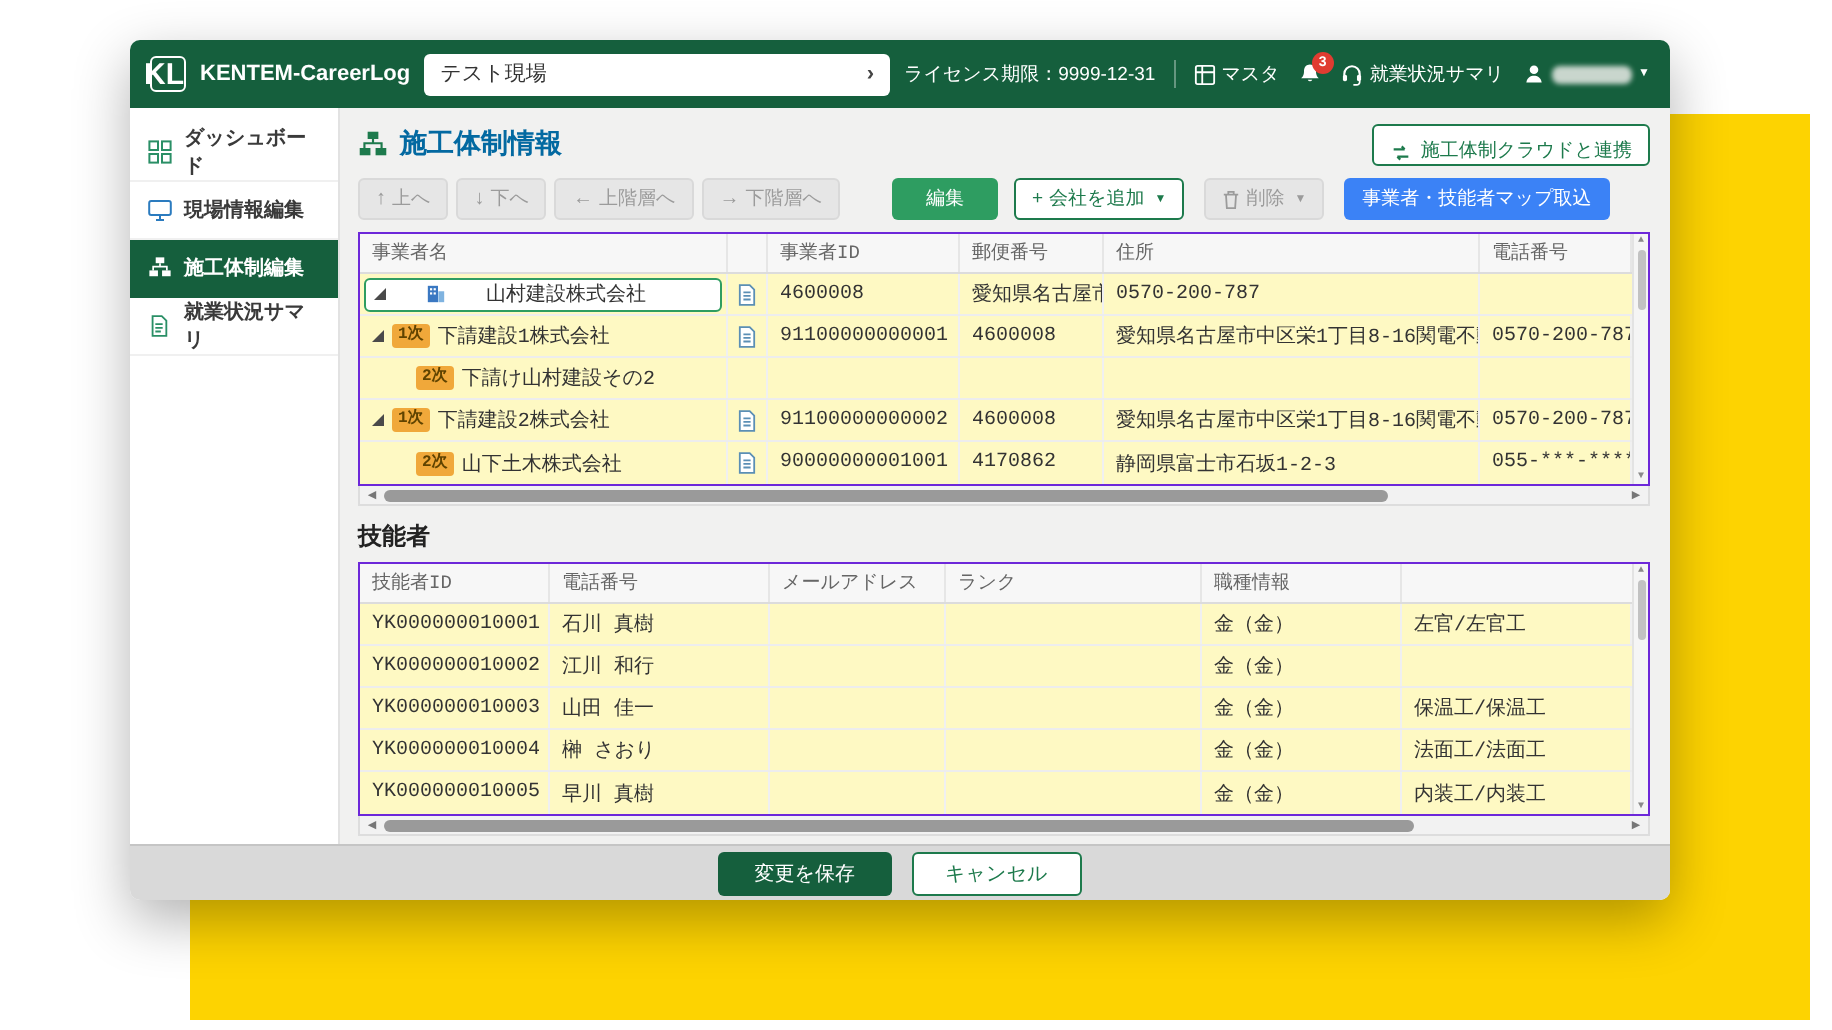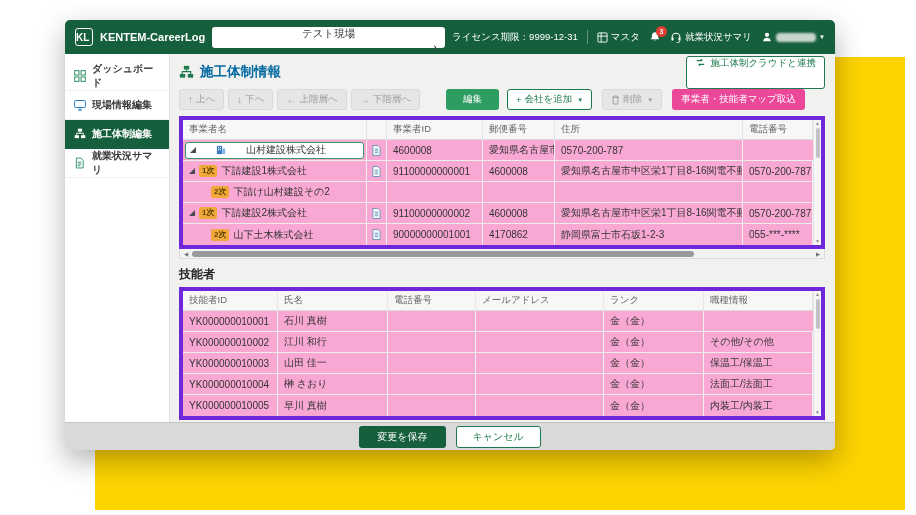--- a/index.html
+++ b/index.html
@@ -8,24 +8,24 @@
 
   .yellow-rect { position:absolute; left:95px; top:57px; width:810px; height:453px; background:#fdd301; }
 
   .window { position:absolute; left:65px; top:20px; width:770px; height:430px; background:#fff;
             border-radius:5px; box-shadow:0 10px 28px rgba(0,0,0,.30); overflow:hidden;
             display:flex; flex-direction:column; }
 
   
   .topbar { flex:0 0 34px; background:#155f3d; display:flex; align-items:center; padding:0 10px; gap:7px; }
   .logo-box { width:18px; height:18px; border:1.5px solid #fff; border-radius:3px; color:#fff;
-              font-weight:bold; font-size:10px; display:flex; align-items:center; justify-content:flex-start; flex:0 0 auto; }
+              font-weight:bold; font-size:15px; display:flex; align-items:center; justify-content:flex-end; flex:0 0 auto; }
   .brand { color:#fff; font-size:11px; font-weight:bold; white-space:nowrap; }
   .site-select { width:330px; height:21px; background:#fff; border-radius:3px; display:flex; align-items:center;
-                 padding:0 8px; font-size:10.5px; color:#333; cursor:pointer;flex-direction:column; }
+                 padding:0 8px; font-size:10.5px; color:#333; cursor:pointer; }
   .site-select .chev { margin-left:auto; color:#444; font-weight:bold; font-size:11px; }
   .topbar-right { margin-left:auto; display:flex; align-items:center; gap:9px; color:#fff; font-size:9.5px; white-space:nowrap; }
   .tb-item { display:flex; align-items:center; gap:3px; cursor:pointer; }
   .tb-sep { width:1px; height:14px; background:rgba(255,255,255,.35); }
   .bell-wrap { position:relative; }
   .bell-badge { position:absolute; top:-5px; right:-6px; min-width:11px; height:11px; border-radius:6px;
                 background:#e03c31; color:#fff; font-size:7px; font-weight:bold; display:flex;
                 align-items:center; justify-content:center; padding:0 2px; }
   .user-blur { width:40px; height:9px; border-radius:4px; background:#c9d6cd; filter:blur(1.2px); }
   .caret-sm { font-size:6px; color:#fff; }
@@ -35,35 +35,35 @@
   .sidebar { flex:0 0 105px; background:#fff; border-right:1px solid #e2e2e2; padding-top:8px;font-weight:bold; }
   .side-item { height:29px; display:flex; align-items:center; gap:6px; padding:0 8px; font-size:10px;
                color:#3a3a3a; border-bottom:1px solid #f0f0f0; cursor:pointer; }
   .side-item.active { background:#155f3d; color:#fff; border-bottom-color:#155f3d; }
   .side-item .icn { width:13px; display:flex; justify-content:center; flex:0 0 13px; }
 
   .content { flex:1; background:#f1f1f0; padding:5px 10px 0 9px; display:flex; flex-direction:column; min-width:0; }
 
   .page-head { display:flex; align-items:center; height:26px; }
   .page-title { font-size:13.5px; font-weight:bold; color:#0369a1; display:flex; align-items:center; gap:6px; }
-  .cloud-btn { margin-left:auto; height:33px; background:#fff; border:1px solid #1d7a4c; color:#1d7a4c;
-               border-radius:3px; font-size:9.5px; display:flex; align-items:flex-start; gap:4px; padding:0 8px; cursor:pointer; }
+  .cloud-btn { margin-left:auto; height:21px; background:#fff; border:1px solid #1d7a4c; color:#1d7a4c;
+               border-radius:3px; font-size:9.5px; display:flex; align-items:flex-end; gap:4px; padding:0 8px; cursor:pointer; }
 
   .toolbar { display:flex; align-items:center; gap:4px; margin:4px 0 6px; }
   .btn { height:21px; border-radius:3px; font-size:9.5px; display:inline-flex; align-items:center; gap:3px;
          padding:0 8px; border:1px solid transparent; cursor:pointer; white-space:nowrap; }
   .btn.disabled { background:#e6e6e6; color:#9b9b9b; border-color:#d9d9d9; }
   .btn.primary { background:#2e9d61; color:#fff; padding:0 16px; margin-left:22px; }
   .btn.outline { background:#fff; color:#1d7a4c; border-color:#1d7a4c; margin-left:4px; }
-  .btn.dark { background:#ec4899; color:#fff; margin-left:6px; }
+  .btn.dark { background:#3b82f6; color:#fff; margin-left:6px; }
   .btn .caret { font-size:6px; margin-left:2px; }
   .btn .arrow { font-size:10px; line-height:1; }
 
   
-  .tablebox { position:relative; background:#f9a8d4; border:4px solid #6d28d9; }
+  .tablebox { position:relative; background:#fef9c3; border:1px solid #6d28d9;font-family:Liberation Mono, monospace; }
   .thead { display:grid; background:#f7f7f7; border-bottom:1px solid #dcdcdc; color:#666; font-size:9.5px; padding-right:8px; }
   .thead > div { padding:3px 6px; border-right:1px solid #e6e6e6; white-space:nowrap; overflow:hidden; }
   .trow { display:grid; border-bottom:1px solid #ededed; font-size:10px; color:#333; height:21px; padding-right:8px; }
   .trow > div { padding:0 6px; display:flex; align-items:center; border-right:1px solid #f0f0f0;
                 overflow:hidden; white-space:nowrap; }
   .grid-c { grid-template-columns:184px 20px 96px 72px 188px 1fr; }
   .grid-w { grid-template-columns:95px 110px 88px 128px 100px 1fr; }
 
   .tri { width:0; height:0; border-left:6px solid transparent; border-bottom:6px solid #4a4a4a; flex:0 0 auto; }
   .badge { background:#f0a83a; color:#5f4300; font-size:8px; font-weight:bold; height:12px; line-height:12px;
@@ -390,41 +390,40 @@
         <span class="hs-thumb c"></span>
         <span class="hs-fill"></span>
         <span class="hs-arrow">▶</span>
       </div>
 
       <div class="sec-title">技能者</div>
 
       <div class="tablebox">
         <div class="thead grid-w">
           <div>技能者ID</div>
-          <div>氏名</div>
           <div>電話番号</div>
           <div>メールアドレス</div>
           <div>ランク</div>
           <div>職種情報</div>
         </div>
 
         <div class="trow grid-w">
           <div>YK000000010001</div>
           <div>石川 真樹</div>
           <div></div>
           <div></div>
           <div>金（金）</div>
+          <div>左官/左官工</div>
         </div>
         <div class="trow grid-w">
           <div>YK000000010002</div>
           <div>江川 和行</div>
           <div></div>
           <div></div>
           <div>金（金）</div>
-          <div>その他/その他</div>
         </div>
         <div class="trow grid-w">
           <div>YK000000010003</div>
           <div>山田 佳一</div>
           <div></div>
           <div></div>
           <div>金（金）</div>
           <div>保温工/保温工</div>
         </div>
         <div class="trow grid-w">

